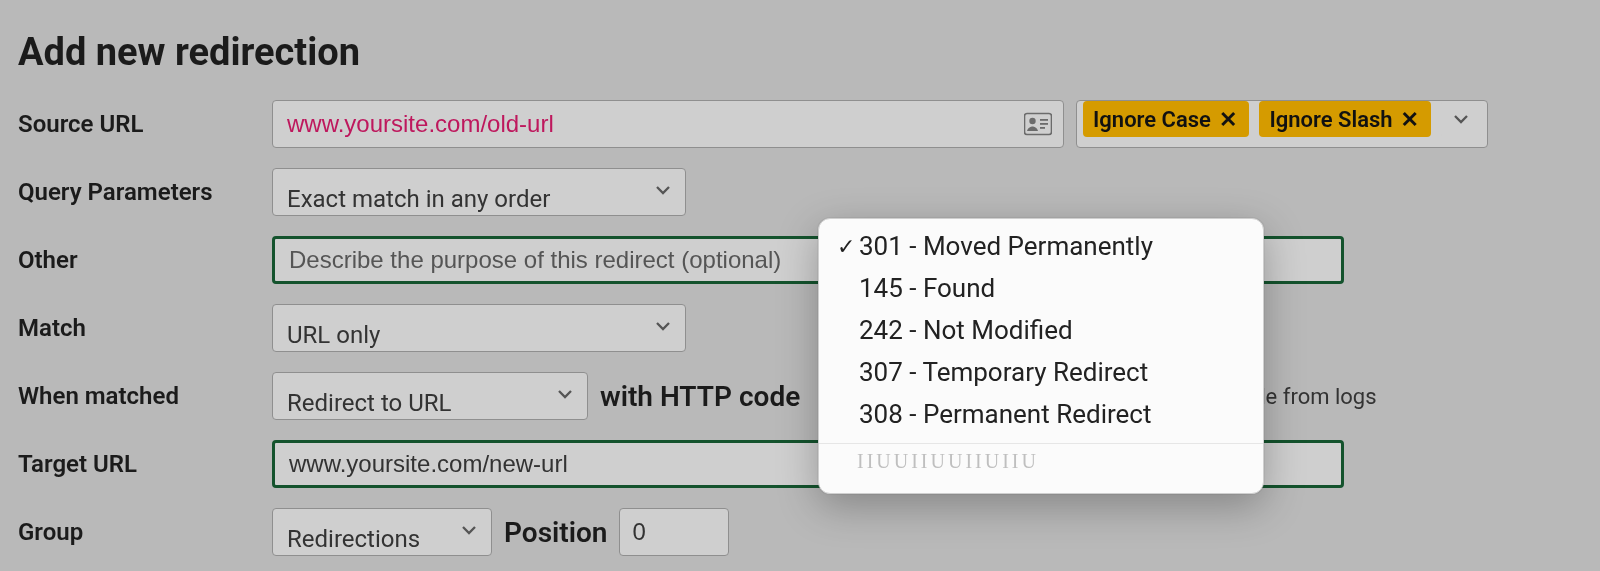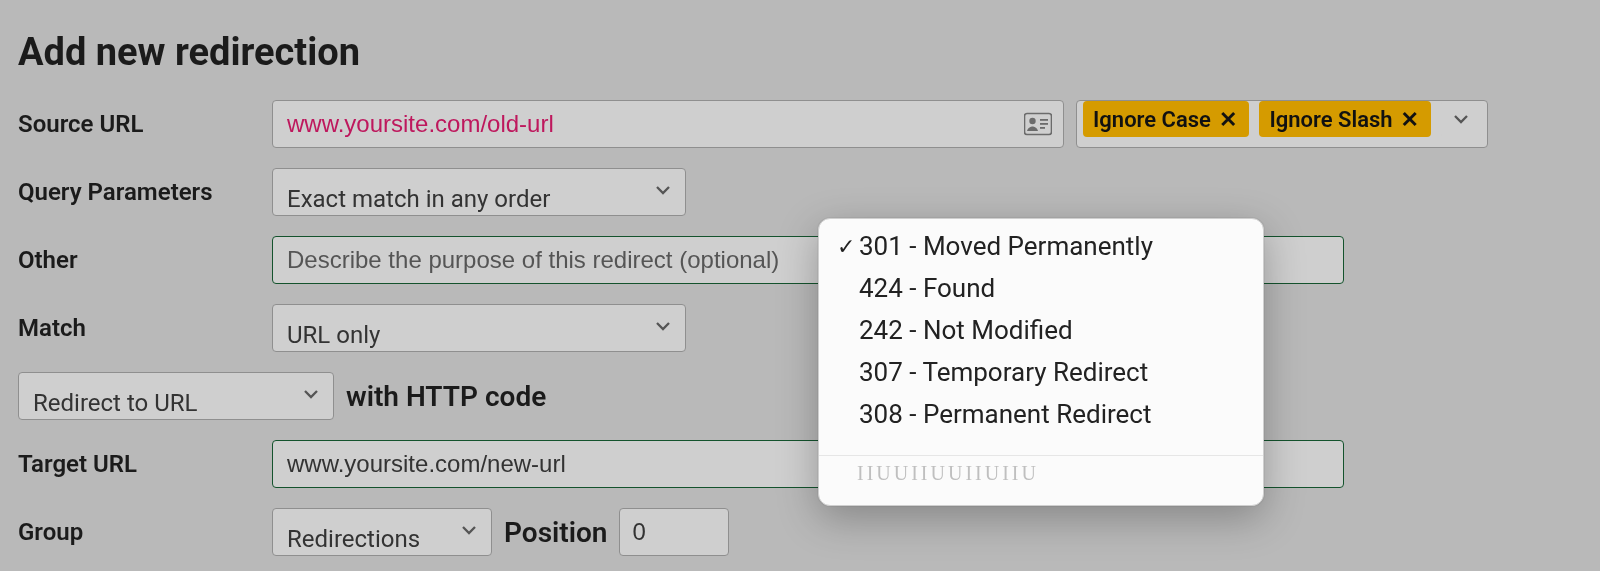--- a/index.html
+++ b/index.html
@@ -20,21 +20,21 @@
   .label { width: 244px; font-weight:600; font-size:24px; }
   .ctrls { display:flex; align-items:center; flex-wrap:nowrap; gap: 12px; flex:1; }
   .textwrap { position:relative; display:flex; align-items:center; }
   .input-text {
     height:48px; width:792px;
     background:#cfcfcf; border:1px solid #8f8f8f; border-radius:4px;
     padding: 0 44px 0 14px; font-size:24px; color:#be185d;
   }
   .input-text-wide {
     height:48px; width:1072px;
-    background:#cfcfcf; border:1px solid #14532d; border-radius:4px;
+    background:#cfcfcf; border:3px solid #14532d; border-radius:4px;
     padding: 0 14px; font-size:24px; color:#333;
   }
   .input-text-wide::placeholder, .input-text::placeholder { color:#555; }
   .addr-icon {
     position:absolute; right:12px; top:50%; transform:translateY(-50%);
     width:28px; height:24px; fill:#6b6b6b;
   }
   .chipbox {
     height:48px; display:flex; gap:10px;
     border:1px solid #8f8f8f; border-radius:4px; background:#cfcfcf;
@@ -91,21 +91,21 @@
     white-space:nowrap;
   }
   .check { width:18px; display:inline-block; text-align:center; margin-right:4px; font-size:22px; color:#222; }
   .popup-footer {
     font-family: serif;
     letter-spacing:3px;
     color:#bfbfbf;
     font-size:20px;
     padding: 6px 0 0 38px;
     border-top:1px solid #e6e6e6;
-    margin-top:20px;
+    margin-top:8px;
   }
 
   
   .buttons-row { margin-top: 4px; display:flex; align-items:center; gap:16px; }
 </style>
 </head>
 <body>
 
 <div class="container">
   <div class="page-title">Add new redirection</div>
@@ -167,20 +167,21 @@
       <div class="select mw-400">
         <span>URL only</span>
         <span class="chev"><svg class="chev-svg" viewBox="0 0 20 20">
               <polyline points="4 7 10 13 16 7"></polyline>
             </svg></span>
       </div>
     </div>
   </div>
 
   <div class="row">
+    <div class="label">When matched</div>
     <div class="ctrls">
       <div class="select mw-340">
         <span>Redirect to URL</span>
         <span class="chev"><svg class="chev-svg" viewBox="0 0 20 20">
               <polyline points="4 7 10 13 16 7"></polyline>
             </svg></span>
       </div>
       <span class="inline-label">with HTTP code</span>
 
       <div style="width:400px"></div>
@@ -220,21 +221,21 @@
   </div>
 </div>
 
 <div class="popup">
   <div class="popup-item">
     <span class="check">✓</span>
     <span>301 - Moved Permanently</span>
   </div>
   <div class="popup-item">
     <span class="check"></span>
-    <span>424 - Found</span>
+    <span>145 - Found</span>
   </div>
   <div class="popup-item">
     <span class="check"></span>
     <span>242 - Not Modified</span>
   </div>
   <div class="popup-item">
     <span class="check"></span>
     <span>307 - Temporary Redirect</span>
   </div>
   <div class="popup-item">

